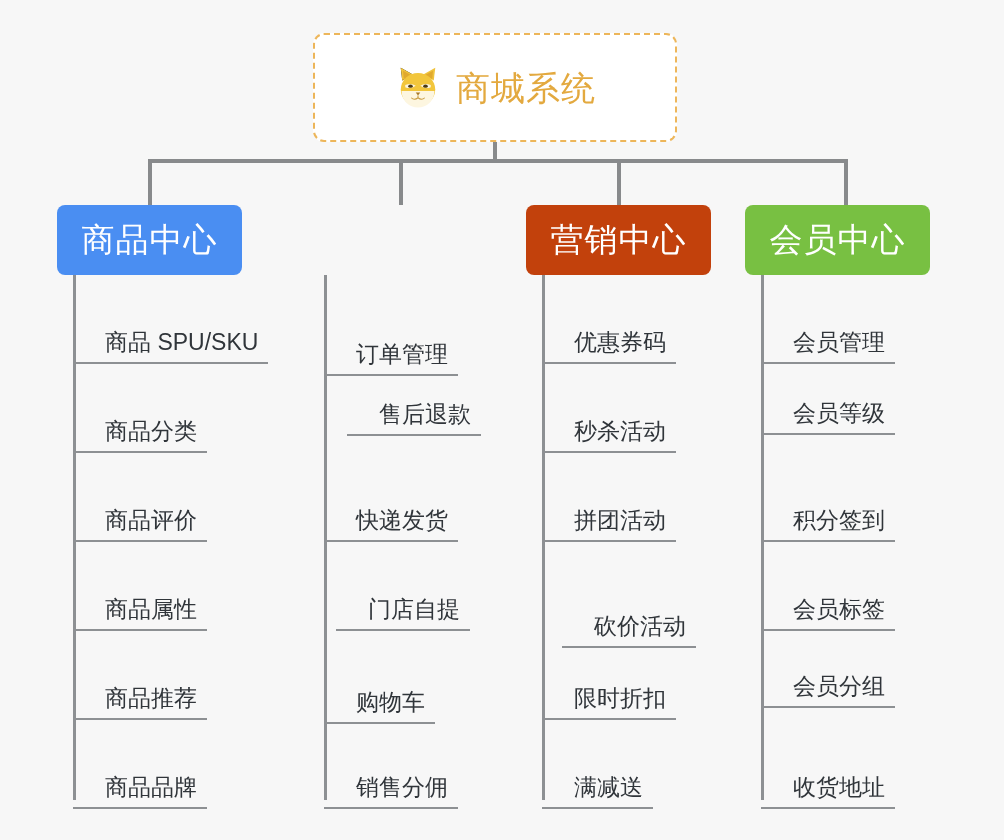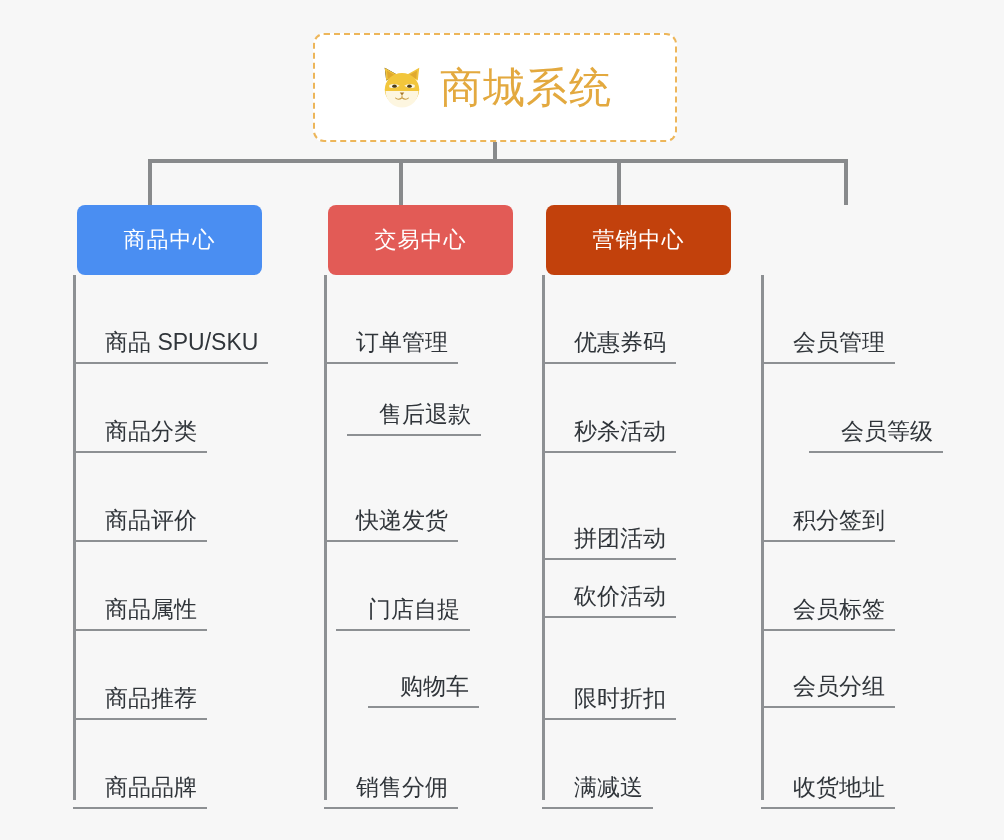--- a/index.html
+++ b/index.html
@@ -32,21 +32,21 @@
     box-sizing: border-box;
     background: #ffffff;
     border: 2px dashed #edb65a;
     border-radius: 11px;
     display: flex;
     align-items: center;
     justify-content: center;
     gap: 14px;
   }
   .root-title {
-    font-size: 42px;
+    font-size: 34px;
     line-height: 1;
     color: #e3a93f;
     letter-spacing: 1px;
     white-space: nowrap;
   }
   .shiba-icon {
     width: 48px;
     height: 48px;
     display: block;
     flex: 0 0 auto;
@@ -63,24 +63,23 @@
   
   .cat-box {
     position: absolute;
     height: 70px;
     box-sizing: border-box;
     border-radius: 8px;
     display: flex;
     align-items: center;
     justify-content: center;
     color: #ffffff;
-    font-size: 22px;
+    font-size: 33px;
     letter-spacing: 1px;
     white-space: nowrap;
-    margin-left: 20px;
   }
 
   
   .leaf-col {
     position: absolute;
     top: 275px;
   }
   .leaf-spine {
     position: absolute;
     left: 0;
@@ -146,26 +145,26 @@
   <div class="conn conn-h" style="left:148px; top:159px; width:700px;"></div>
 
   <div class="conn conn-v" style="left:148px; top:159px; height:46px;"></div>
   <div class="conn conn-v" style="left:399px; top:159px; height:46px;"></div>
   <div class="conn conn-v" style="left:617px; top:159px; height:46px;"></div>
   <div class="conn conn-v" style="left:844px; top:159px; height:46px;"></div>
 
   <div class="cat-box" style="left:57px; top:205px; width:185px; background:#4a8ef2;">
     <span>商品中心</span>
   </div>
-  <div class="cat-box" style="left:308px; top:205px; width:185px; background:#e25b56;">
-    <span>交易中心</span>
-  </div>
   <div class="cat-box" style="left:526px; top:205px; width:185px; background:#c2410c;">
     <span>营销中心</span>
   </div>
+  <div class="cat-box" style="left:745px; top:205px; width:185px; background:#78c042;">
+    <span>会员中心</span>
+  </div>
 
   <div class="leaf-col" style="left:73px;">
     <div class="leaf-spine" style="height:525px;"></div>
     <div class="leaf-item" style="top:0px;justify-content:center;">
       <span class="leaf-label">商品 SPU/SKU</span>
     </div>
     <div class="leaf-item" style="top:89px;">
       <span class="leaf-label">商品分类</span>
     </div>
     <div class="leaf-item" style="top:178px;">
@@ -177,68 +176,68 @@
     <div class="leaf-item" style="top:356px;">
       <span class="leaf-label">商品推荐</span>
     </div>
     <div class="leaf-item" style="top:445px;">
       <span class="leaf-label">商品品牌</span>
     </div>
   </div>
 
   <div class="leaf-col" style="left:324px;">
     <div class="leaf-spine" style="height:525px;"></div>
-    <div class="leaf-item" style="top:0px;">
+    <div class="leaf-item" style="top:12px;">
       <span class="leaf-label">订单管理</span>
     </div>
     <div class="leaf-item" style="top:72px;padding-left:23px;">
       <span class="leaf-label">售后退款</span>
     </div>
     <div class="leaf-item" style="top:178px;">
       <span class="leaf-label">快递发货</span>
     </div>
     <div class="leaf-item" style="top:267px;padding-left:12px;">
       <span class="leaf-label">门店自提</span>
     </div>
-    <div class="leaf-item" style="top:344px;padding-left:44px;">
+    <div class="leaf-item" style="top:360px;">
       <span class="leaf-label">购物车</span>
     </div>
     <div class="leaf-item" style="top:445px;">
       <span class="leaf-label">销售分佣</span>
     </div>
   </div>
 
   <div class="leaf-col" style="left:542px;">
     <div class="leaf-spine" style="height:525px;"></div>
     <div class="leaf-item" style="top:0px;">
       <span class="leaf-label">优惠券码</span>
     </div>
     <div class="leaf-item" style="top:89px;">
       <span class="leaf-label">秒杀活动</span>
     </div>
-    <div class="leaf-item" style="top:196px;">
+    <div class="leaf-item" style="top:178px;">
       <span class="leaf-label">拼团活动</span>
     </div>
-    <div class="leaf-item" style="top:254px;">
+    <div class="leaf-item" style="top:284px;padding-left:20px;">
       <span class="leaf-label">砍价活动</span>
     </div>
     <div class="leaf-item" style="top:356px;">
       <span class="leaf-label">限时折扣</span>
     </div>
     <div class="leaf-item" style="top:445px;">
       <span class="leaf-label">满减送</span>
     </div>
   </div>
 
   <div class="leaf-col" style="left:761px;">
     <div class="leaf-spine" style="height:525px;"></div>
     <div class="leaf-item" style="top:0px;">
       <span class="leaf-label">会员管理</span>
     </div>
-    <div class="leaf-item" style="top:89px;margin-left:48px;">
+    <div class="leaf-item" style="top:71px;">
       <span class="leaf-label">会员等级</span>
     </div>
     <div class="leaf-item" style="top:178px;">
       <span class="leaf-label">积分签到</span>
     </div>
     <div class="leaf-item" style="top:267px;">
       <span class="leaf-label">会员标签</span>
     </div>
     <div class="leaf-item" style="top:344px;">
       <span class="leaf-label">会员分组</span>

